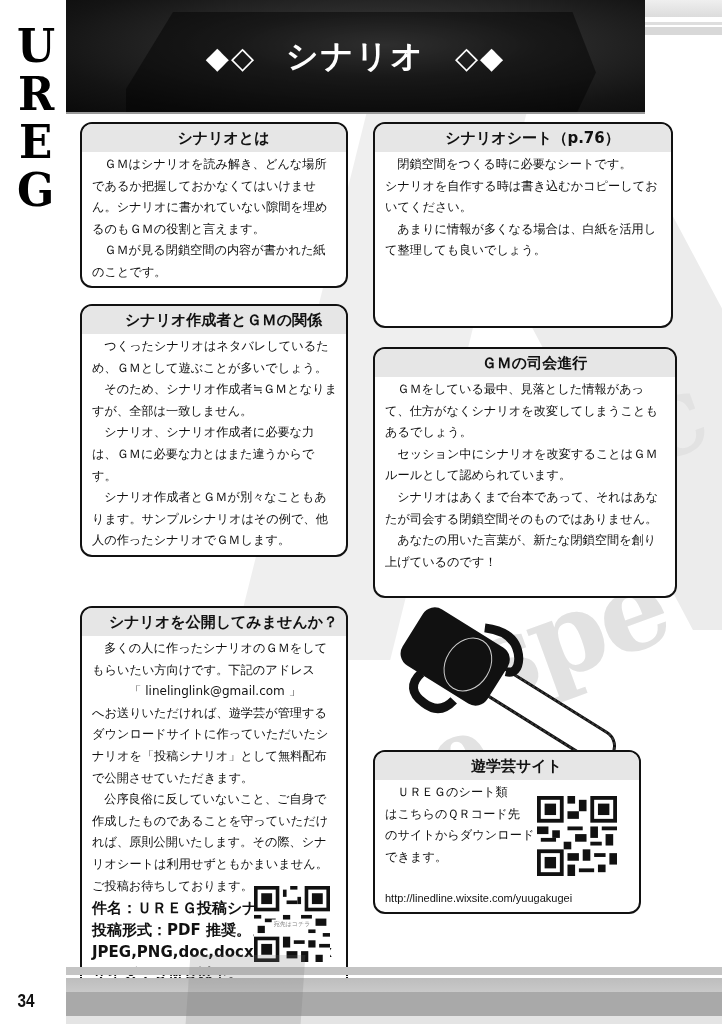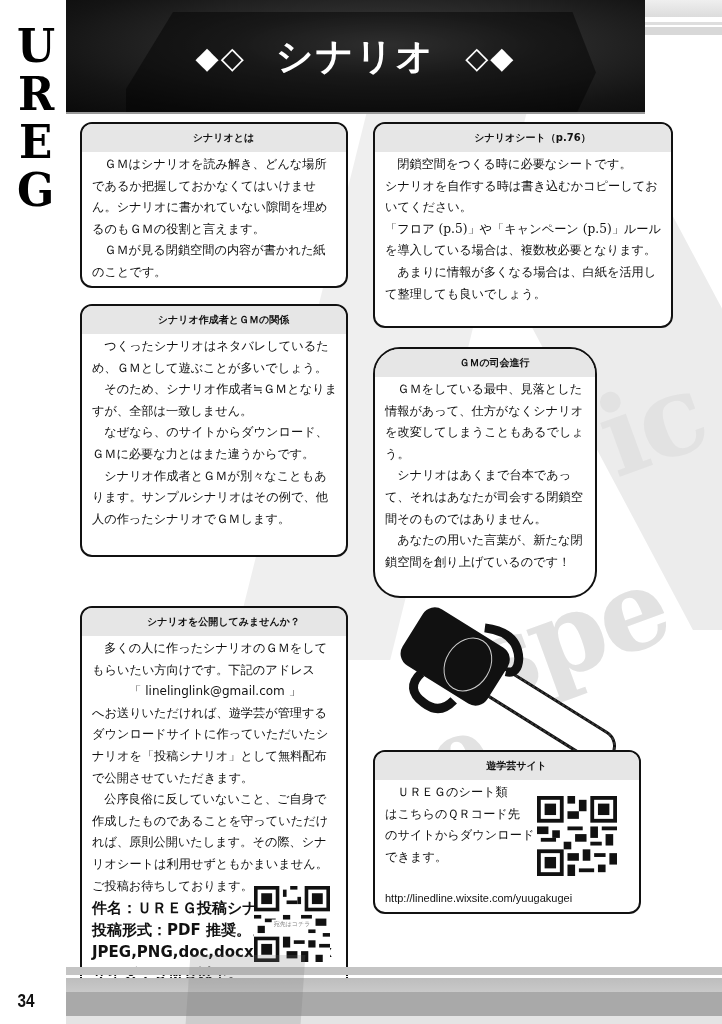--- a/index.html
+++ b/index.html
@@ -19,26 +19,26 @@
   .logo { position: absolute; left: 10px; top: 22px; width: 52px; display: flex; flex-direction: column; align-items: center; }
   .logo span { font-family: "DejaVu Serif", serif; font-size: 46px; font-weight: bold; line-height: 48px; color: #000; transform: scaleX(0.95); }
 
   
   .banner { position: absolute; left: 66px; top: 0; width: 579px; height: 114px;
     background: radial-gradient(ellipse at 55% 40%, #555 0%, #2c2c2c 35%, #141414 75%, #0a0a0a 100%);
     border-bottom: 2px solid #999; overflow: hidden; }
   .banner-dark { position: absolute; left: 60px; top: 12px; width: 470px; height: 110px; background: rgba(0,0,0,0.45);
     clip-path: polygon(10% 0, 95% 0, 100% 55%, 95% 100%, 0 100%, 0 70%); }
   .banner-title { position: absolute; left: 0; top: 0; width: 100%; height: 114px; display: flex; align-items: center; justify-content: center; gap: 30px; color: #fff; }
-  .banner-title .t { font-family: "DejaVu Sans", sans-serif; font-weight: bold; font-size: 37px; letter-spacing: 2px; text-align: right; }
+  .banner-title .t { font-family: "DejaVu Sans", sans-serif; font-weight: bold; font-size: 32px; letter-spacing: 2px; text-align: right; }
   .diamonds { font-size: 30px; letter-spacing: 2px; font-family: "DejaVu Sans", sans-serif; }
 
   
   .box { position: absolute; background: #fff; border: 2.5px solid #111; border-radius: 12px; overflow: hidden; }
-  .box-head { background: #e6e6e6; text-align: center; font-family: "DejaVu Sans", sans-serif; font-weight: bold; font-size: 10px; height: 28px; line-height: 28px; padding-left: 19px; }
+  .box-head { background: #e6e6e6; text-align: center; font-family: "DejaVu Sans", sans-serif; font-weight: bold; font-size: 15px; height: 28px; line-height: 28px; padding-left: 19px; }
   .box-body { padding: 2px 8px 0 10px; font-size: 12.2px; line-height: 21.6px; }
   .box-body p { margin: 0; }
   .indent { text-indent: 1em; }
   .center { text-align: center; }
   .email { font-family: "DejaVu Sans", sans-serif; font-size: 12px; margin-top: 40px; }
   .bold-sans { font-family: "DejaVu Sans", sans-serif; font-weight: bold; font-size: 15px; line-height: 22px; }
   .url { font-family: Liberation Sans, sans-serif; font-size: 11px; line-height: 20px; }
 
   .qr { position: absolute; background: #fff; }
   .qr-label { position: absolute; left: 50%; top: 50%; transform: translate(-50%, -50%); font-size: 6px; color: #888; background: #fff; padding: 0 2px; white-space: nowrap; font-family: "DejaVu Sans", sans-serif; }
@@ -87,39 +87,39 @@
     <p class="indent">ＧＭはシナリオを読み解き、どんな場所であるか把握しておかなくてはいけません。シナリオに書かれていない隙間を埋めるのもＧＭの役割と言えます。</p>
     <p class="indent">ＧＭが見る閉鎖空間の内容が書かれた紙のことです。</p>
   </div>
 </div>
 
 <div class="box" style="left:373px;top:122px;width:300px;height:206px;">
   <div class="box-head">シナリオシート（p.76）</div>
   <div class="box-body">
     <p class="indent">閉鎖空間をつくる時に必要なシートです。</p>
     <p>シナリオを自作する時は書き込むかコピーしておいてください。</p>
-    <p>「フロア (p.5)」や「キャンペーン (p.5)」ルールを導入している場合は、複数枚必要となります。</p>
     <p class="indent">あまりに情報が多くなる場合は、白紙を活用して整理しても良いでしょう。</p>
   </div>
 </div>
 
 <div class="box" style="left:80px;top:304px;width:268px;height:253px;">
   <div class="box-head">シナリオ作成者とＧＭの関係</div>
   <div class="box-body">
     <p class="indent">つくったシナリオはネタバレしているため、ＧＭとして遊ぶことが多いでしょう。</p>
     <p class="indent">そのため、シナリオ作成者≒ＧＭとなりますが、全部は一致しません。</p>
-    <p class="indent">なぜなら、のサイトからダウンロード、ＧＭに必要な力とはまた違うからです。</p>
+    <p class="indent">シナリオ、シナリオ作成者に必要な力は、ＧＭに必要な力とはまた違うからです。</p>
     <p class="indent">シナリオ作成者とＧＭが別々なこともあります。サンプルシナリオはその例で、他人の作ったシナリオでＧＭします。</p>
   </div>
 </div>
 
-<div class="box" style="left:373px;top:347px;width:224px;height:251px;border-radius:27px;">
+<div class="box" style="left:373px;top:347px;width:304px;height:251px;">
   <div class="box-head">ＧＭの司会進行</div>
   <div class="box-body">
     <p class="indent">ＧＭをしている最中、見落とした情報があって、仕方がなくシナリオを改変してしまうこともあるでしょう。</p>
+    <p class="indent">セッション中にシナリオを改変することはＧＭルールとして認められています。</p>
     <p class="indent">シナリオはあくまで台本であって、それはあなたが司会する閉鎖空間そのものではありません。</p>
     <p class="indent">あなたの用いた言葉が、新たな閉鎖空間を創り上げているのです！</p>
   </div>
 </div>
 
 <div style="position:absolute;left:385px;top:600px;width:240px;height:175px;">
   <svg width="240" height="175" viewBox="0 0 240 175">
     <g transform="rotate(32 120 90)">
       <rect x="95" y="72" width="150" height="32" rx="16" fill="#fff" stroke="#111" stroke-width="3"></rect>
       <rect x="95" y="72" width="150" height="32" rx="16" fill="none" stroke="#333" stroke-width="2" stroke-dasharray="3 2" transform="translate(0,0)"></rect>

